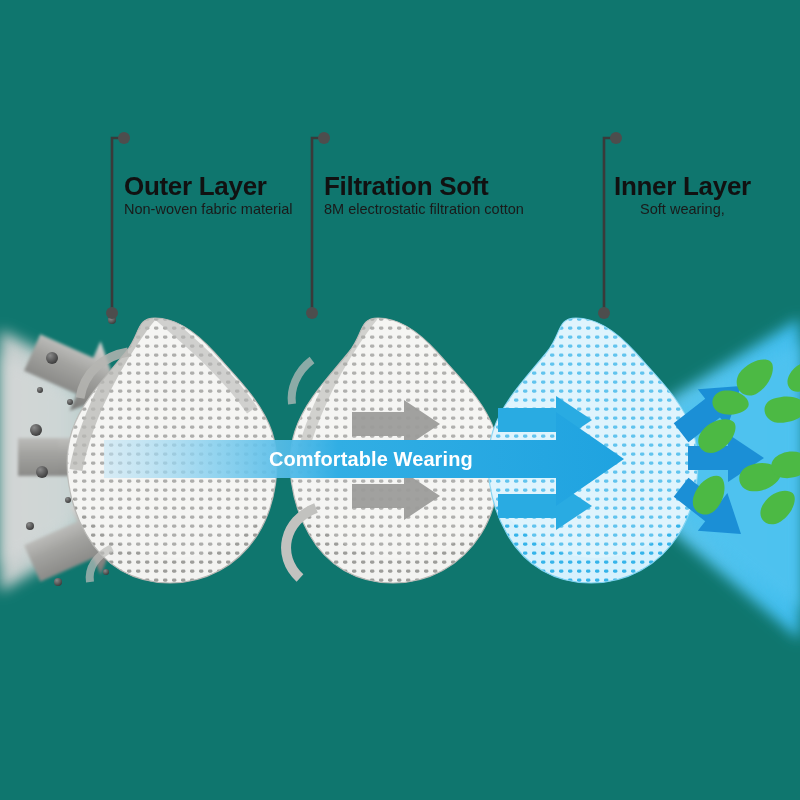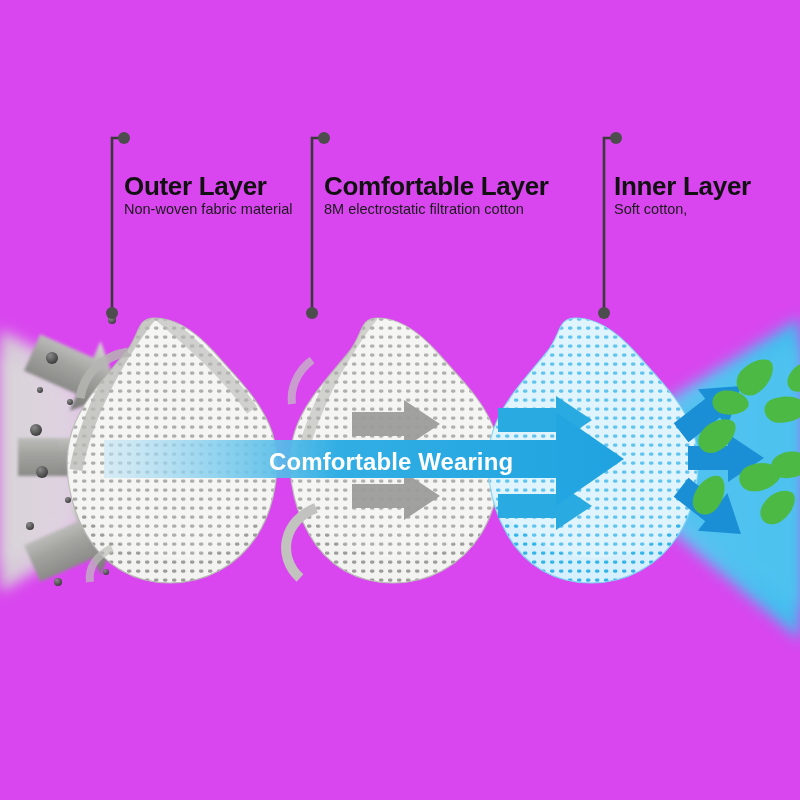--- a/index.html
+++ b/index.html
@@ -1,29 +1,29 @@
 <!DOCTYPE html>
 <html><head>
 <meta charset="utf-8">
 <style>
   html,body{margin:0;padding:0;background:#fff;}
   body{width:800px;height:800px;overflow:hidden;
        font-family:"Liberation Sans","DejaVu Sans",sans-serif;}
-  #stage{position:relative;width:800px;height:800px;background:#d946ef;}
+  #stage{position:relative;width:800px;height:800px;background:#0f766e;}
   svg.layer{position:absolute;left:0;top:0;width:800px;height:800px;}
   #art{z-index:1;}
   #callouts{z-index:5;}
 
   .label-block{position:absolute;z-index:6;}
   .lbl-title{font-size:26px;font-weight:bold;color:#111;letter-spacing:-0.3px;
              line-height:1.05;white-space:nowrap;}
   .lbl-sub{font-size:14.5px;color:#1a1a1a;line-height:1.35;
            white-space:nowrap;}
   .lbl-sub span{display:block;}
-  .band-text{position:absolute;z-index:7;color:#ffffff;font-size:24px;
+  .band-text{position:absolute;z-index:7;color:#ffffff;font-size:20px;
              font-weight:bold;white-space:nowrap;letter-spacing:0.1px;}
 </style>
 </head>
 <body>
 
 <div id="stage">
 
   <svg id="art" class="layer" viewBox="0 0 800 800">
     <defs>
 
@@ -211,28 +211,28 @@
   </svg>
 
   <div class="label-block" style="left:124px;top:173px;">
     <div class="lbl-title">Outer Layer</div>
     <div class="lbl-sub">
       <span>Non-woven fabric material</span>
     </div>
   </div>
 
   <div class="label-block" style="left:324px;top:173px;">
-    <div class="lbl-title">Comfortable Layer</div>
+    <div class="lbl-title">Filtration Soft</div>
     <div class="lbl-sub">
       <span>8M electrostatic filtration cotton</span>
     </div>
   </div>
 
-  <div class="label-block" style="left:614px;top:173px;">
+  <div class="label-block" style="left:614px;top:173px;text-align:center;">
     <div class="lbl-title">Inner Layer</div>
     <div class="lbl-sub">
-      <span>Soft cotton,</span>
+      <span>Soft wearing,</span>
     </div>
   </div>
 
   <div class="band-text" style="left:269px;top:448px;">Comfortable Wearing</div>
 
 </div>
 
 </body></html>

